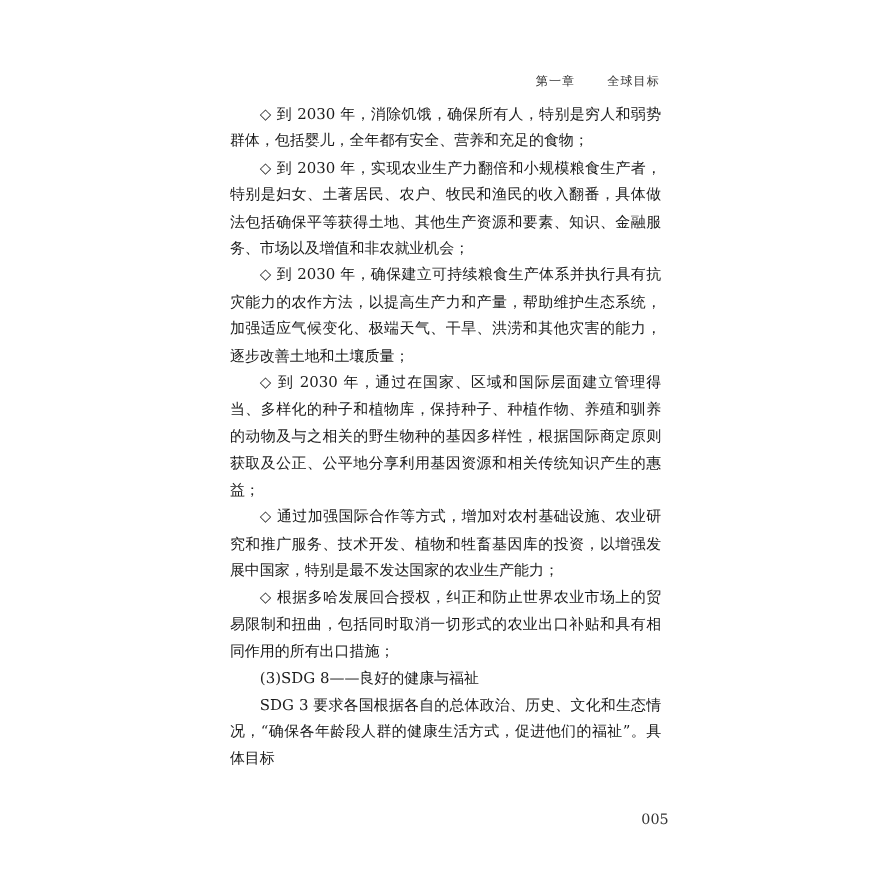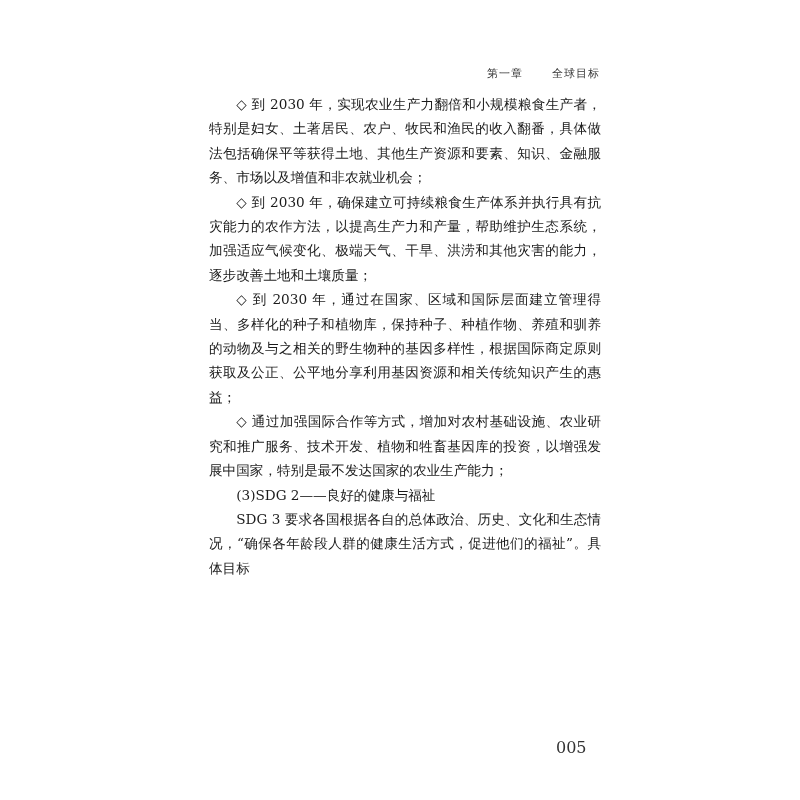--- a/index.html
+++ b/index.html
@@ -11,38 +11,40 @@
     letter-spacing: 1px; word-spacing: 4px;
   }
   .body-text {
     position: absolute; left: 209px; top: 92px; width: 392px;
     font-family: "DejaVu Serif", serif; font-size: 13.6px; line-height: 24.4px; color: #1a1a1a;
     text-align: justify; text-justify: inter-character;
   }
   .para { margin: 0; text-indent: 2em; }
   .para.heading { text-indent: 2em; }
   .folio {
-    position: absolute; top: 738px; left: 556px;
-    font-family: "DejaVu Serif", serif; font-size: 16px; color: #333;
+    position: absolute; top: 738px; left: 583px;
+    font-family: "DejaVu Serif", serif; font-size: 13px; color: #333;
   }
 </style>
 </head>
 <body>
 
 <div class="page">
   <div class="running-head">
     <span>第一章</span>
     <span> </span>
     <span>全球目标</span>
   </div>
 
   <div class="body-text">
+    <p class="para">◇ 到 2030 年，消除饥饿，确保所有人，特别是穷人和弱势群体，包括婴儿，全年都有安全、营养和充足的食物；</p>
     <p class="para">◇ 到 2030 年，实现农业生产力翻倍和小规模粮食生产者，特别是妇女、土著居民、农户、牧民和渔民的收入翻番，具体做法包括确保平等获得土地、其他生产资源和要素、知识、金融服务、市场以及增值和非农就业机会；</p>
     <p class="para">◇ 到 2030 年，确保建立可持续粮食生产体系并执行具有抗灾能力的农作方法，以提高生产力和产量，帮助维护生态系统，加强适应气候变化、极端天气、干旱、洪涝和其他灾害的能力，逐步改善土地和土壤质量；</p>
     <p class="para">◇ 到 2030 年，通过在国家、区域和国际层面建立管理得当、多样化的种子和植物库，保持种子、种植作物、养殖和驯养的动物及与之相关的野生物种的基因多样性，根据国际商定原则获取及公正、公平地分享利用基因资源和相关传统知识产生的惠益；</p>
     <p class="para">◇ 通过加强国际合作等方式，增加对农村基础设施、农业研究和推广服务、技术开发、植物和牲畜基因库的投资，以增强发展中国家，特别是最不发达国家的农业生产能力；</p>
-    <p class="para heading">(3)SDG 2——良好的健康与福祉</p>
+    <p class="para">◇ 根据多哈发展回合授权，纠正和防止世界农业市场上的贸易限制和扭曲，包括同时取消一切形式的农业出口补贴和具有相同作用的所有出口措施；</p>
+    <p class="para heading">(3)SDG 8——良好的健康与福祉</p>
     <p class="para"><span>SDG 3 要求各国根据各自的总体政治、历史、文化和生态情况，“确保各年龄段人群的健康生活方式，促进他们的福祉”。具体目标</span></p>
 
   </div>
 
   <div class="folio">005</div>
 </div>
 
 </body></html>

